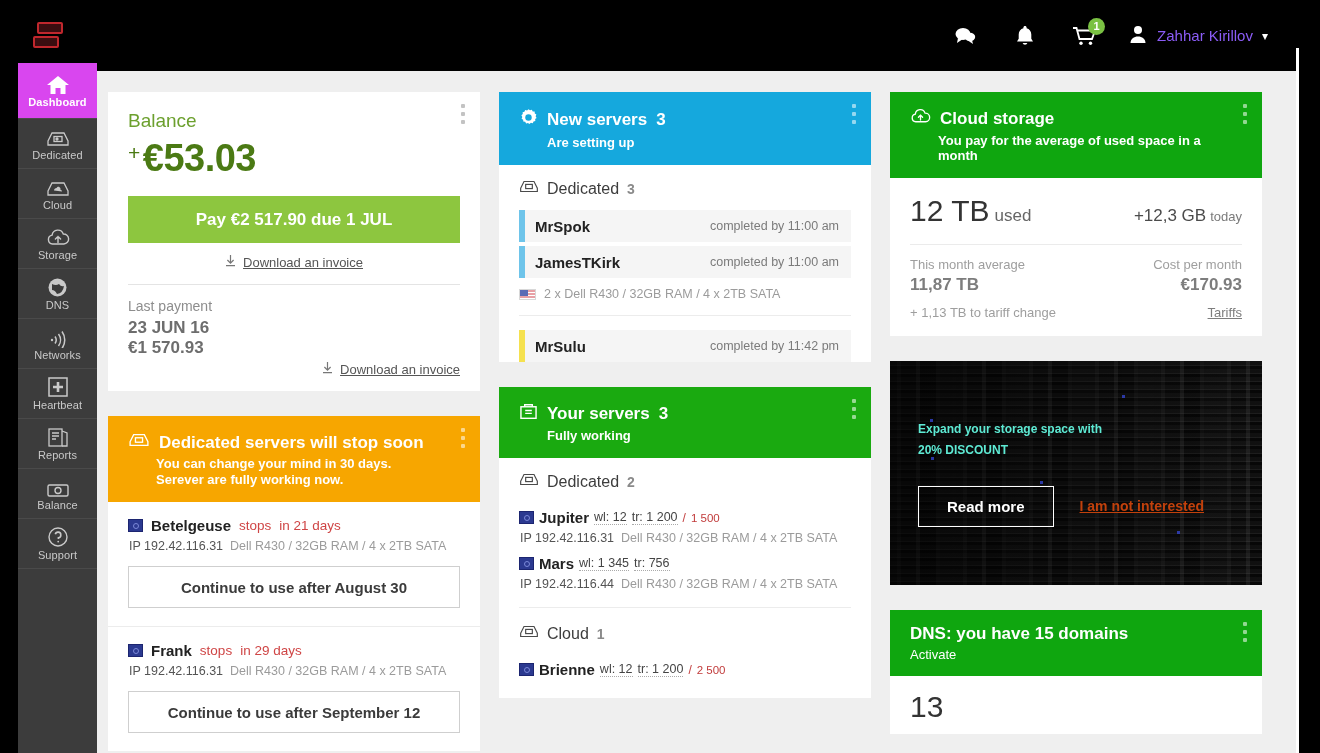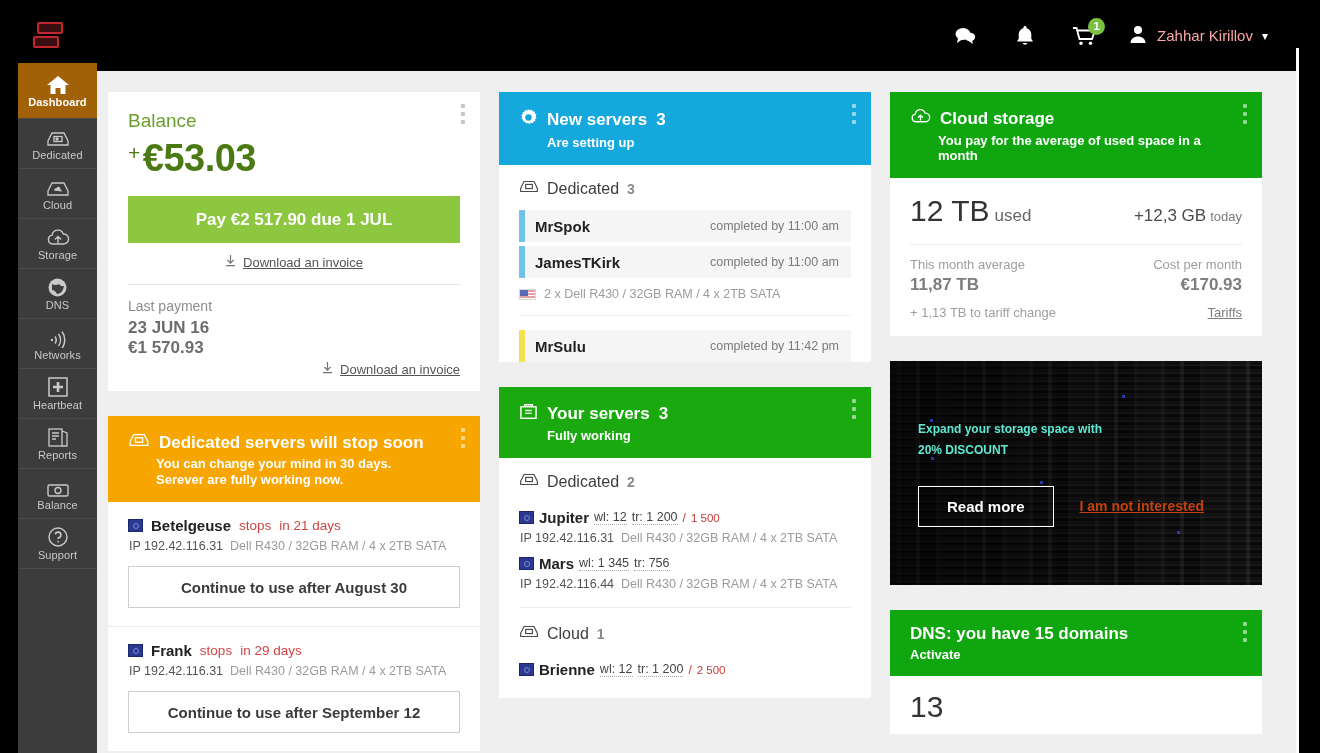--- a/index.html
+++ b/index.html
@@ -31,35 +31,35 @@
   }
   .ticon { width: 34px; height: 34px; display: flex; align-items: center; justify-content: center;
            position: relative; cursor: pointer; }
   .ticon svg { display: block; }
   .cart-badge {
     position: absolute; top: -1px; right: -3px; min-width: 17px; height: 17px;
     border-radius: 50%; background: #7ac143; color: #fff; font-size: 11px; font-weight: bold;
     display: flex; align-items: center; justify-content: center; padding: 0 4px;
   }
   .user { display: flex; align-items: center; gap: 9px; cursor: pointer; }
-  .user-name { font-size: 15px; color: #fca5a5; }
+  .user-name { font-size: 15px; color: #8b5cf6; }
   .caret { font-size: 12px; color: #fff; }
 
   
   .sidebar {
     position: absolute; left: 18px; top: 63px; width: 79px; bottom: 0;
     background: #3c3c3c;
   }
   .nav-item {
     height: 50px; display: flex; flex-direction: column; align-items: center;
     justify-content: center; gap: 2px; color: #c9c9c9; cursor: pointer;
     border-bottom: 1px solid #4a4a4a;
   }
   .nav-item .lbl { font-size: 11px; line-height: 1; letter-spacing: .1px; }
-  .nav-item.active { background: #a16207; color: #fff; font-weight: bold; height: 56px; }
+  .nav-item.active { background: #d946ef; color: #fff; font-weight: bold; height: 56px; }
   .nav-item .ico { height: 22px; display: flex; align-items: flex-end; }
   .nav-item svg { display: block; }
 
   
   .content {
     position: absolute; left: 97px; top: 71px; right: 22px; bottom: 0;
     background: #efefef; padding: 21px 0 0 11px;
     display: flex; gap: 19px; align-items: flex-start;
   }
   .col { width: 372px; display: flex; flex-direction: column; gap: 25px; }
@@ -181,21 +181,21 @@
   .promo-actions { display: flex; align-items: center; gap: 26px; margin-top: 26px; }
   .promo-btn {
     background: transparent; border: 1.5px solid #fff; color: #fff; font-weight: bold;
     font-size: 15px; padding: 11px 28px; cursor: pointer; font-family: inherit;
   }
   .promo-link { color: #c2410c; font-size: 14px; text-decoration: underline; cursor: pointer; font-weight: bold; }
 
   
   .dns-head { padding: 14px 20px 14px 20px; }
   .dns-head h3 { font-size: 17px; font-weight: bold; color: #fff; }
-  .dns-head .sub { font-size: 13px; font-weight: bold; color: #fff; padding-left: 0; }
+  .dns-head .sub { font-size: 13px; font-weight: normal; color: #fff; padding-left: 0; }
   .dns-body { padding: 14px 20px 10px 20px; font-size: 30px; color: #333; }
 
   
   .scrollbar { position: absolute; right: 21px; top: 0; width: 3px; height: 753px; background: #000; }
   .scrollbar .thumb { position: absolute; left: 0; top: 48px; width: 3px; height: 705px; background: #fff; }
   .rail { position: absolute; right: 0; top: 0; width: 21px; height: 753px; background: #000; }
   .leftrail { position: absolute; left: 0; top: 0; width: 18px; height: 753px; background: #000; }
 </style>
 </head>
 <body>

